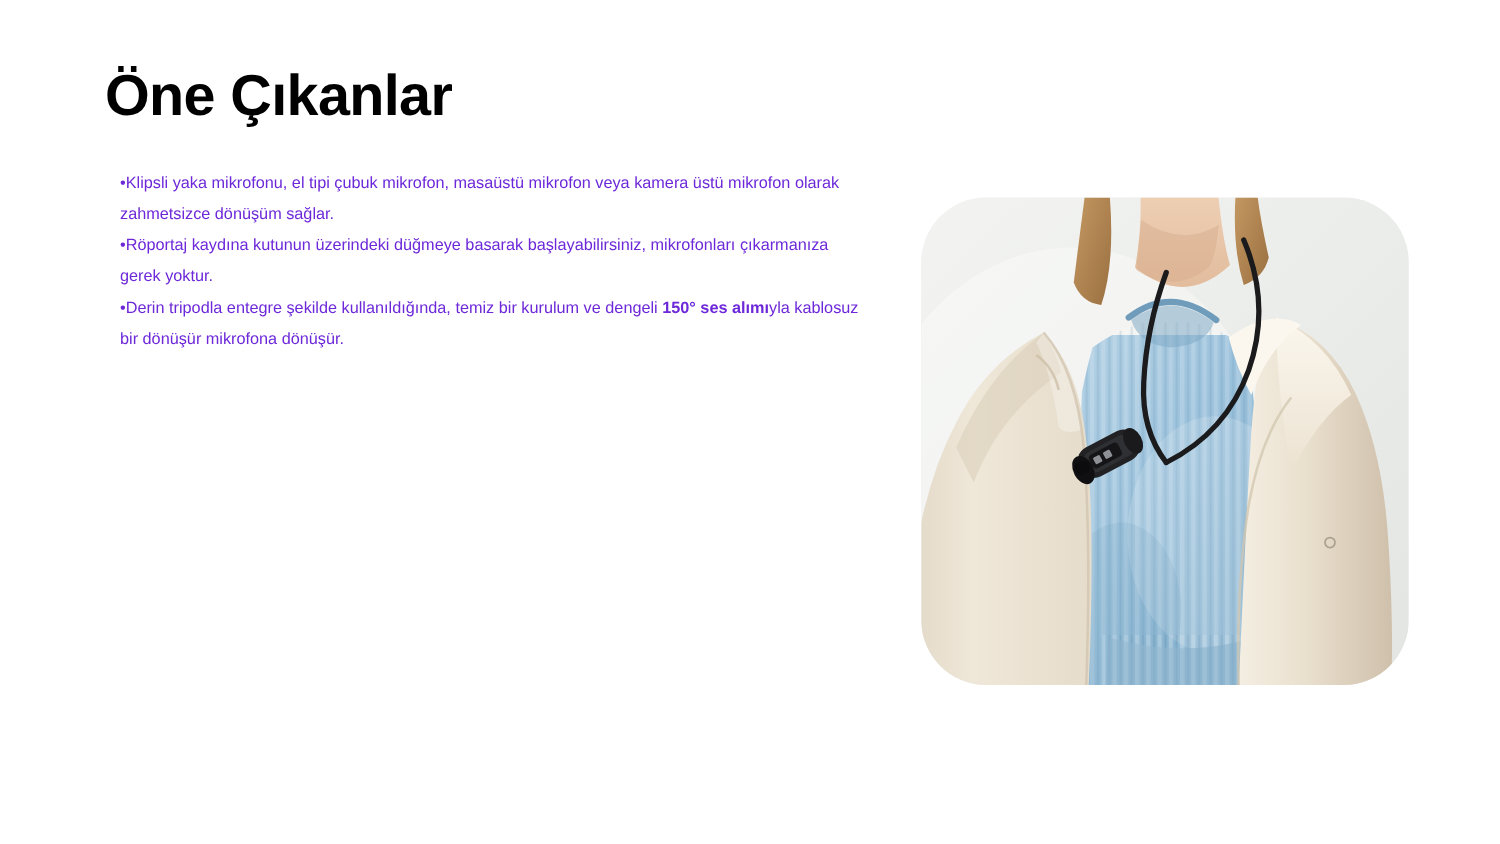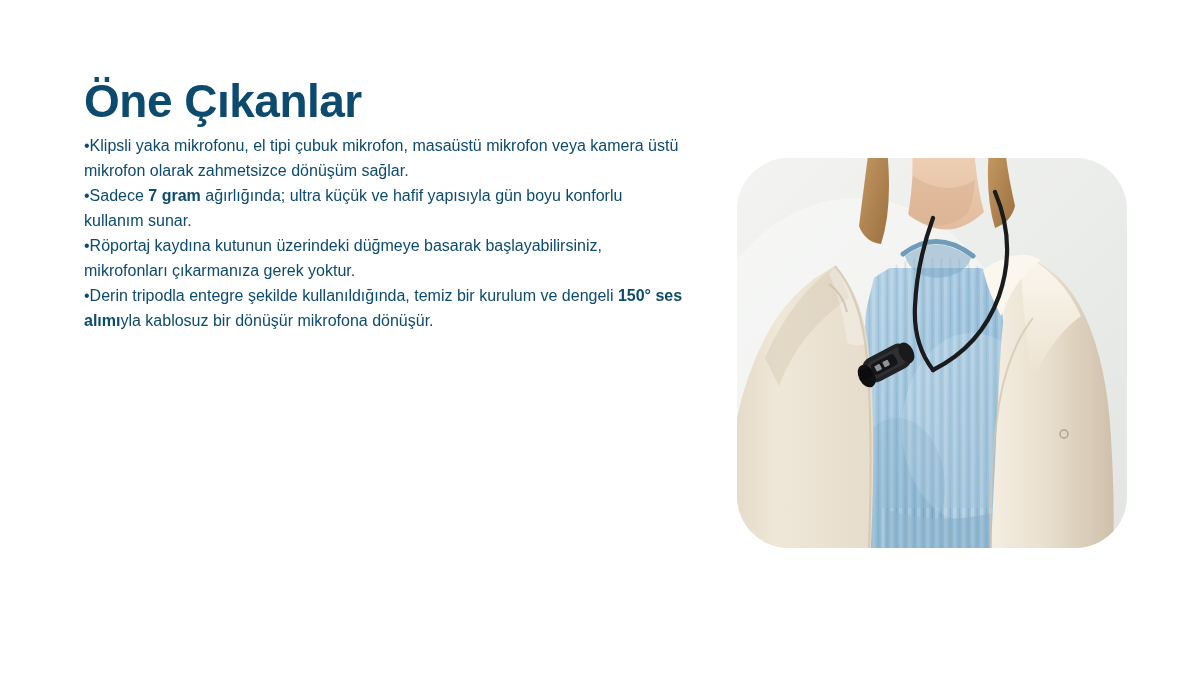--- a/index.html
+++ b/index.html
@@ -33,26 +33,26 @@
     font-weight: 700;
     letter-spacing: -0.5px;
     line-height: 1.05;
     color: #1878f0;
     white-space: nowrap;
   }
 
   
   .body-copy {
     position: absolute;
-    left: 84px;
+    left: 96px;
     top: 133px;
     width: 600px;
-    font-size: 16px;
+    font-size: 13px;
     line-height: 25px;
-    color: #0c4a6e;
+    color: #6d28d9;
     font-weight: 400;
   }
   .bullet-line {
     margin: 0;
     padding: 0;
     text-indent: 0;
   }
   .bold {
     font-weight: 700;
   }
@@ -72,25 +72,24 @@
     position: absolute;
     inset: 0;
     display: block;
   }
 </style>
 </head>
 <body style="background: rgb(255, 255, 255);">
 
 <div class="slide">
 
-  <h1 class="slide-title" style="color: #0c4a6e; margin-top: 25px;">Öne Çıkanlar</h1>
+  <h1 class="slide-title" style="color: #000000;">Öne Çıkanlar</h1>
 
   <div class="body-copy">
     <p class="bullet-line"><span>•Klipsli yaka mikrofonu, el tipi çubuk mikrofon, masaüstü mikrofon veya kamera üstü mikrofon olarak zahmetsizce dönüşüm sağlar.</span></p>
-    <p class="bullet-line"><span>•Sadece </span><span class="bold">7 gram</span><span> ağırlığında; ultra küçük ve hafif yapısıyla gün boyu konforlu kullanım sunar.</span></p>
     <p class="bullet-line"><span>•Röportaj kaydına kutunun üzerindeki düğmeye basarak başlayabilirsiniz, mikrofonları çıkarmanıza gerek yoktur.</span></p>
     <p class="bullet-line"><span>•Derin tripodla entegre şekilde kullanıldığında, temiz bir kurulum ve dengeli </span><span class="bold">150° ses alımı</span><span>yla kablosuz bir dönüşür mikrofona dönüşür.</span></p>
   </div>
 
   <div class="photo-card" style="border-radius: 52px;">
     <svg class="photo-canvas" viewBox="0 0 390 390" preserveAspectRatio="xMidYMid slice">
       <defs>
         <linearGradient id="bg" x1="0" y1="0" x2="1" y2="1">
           <stop offset="0%" stop-color="#f3f4f2"></stop>
           <stop offset="55%" stop-color="#eaece9"></stop>

